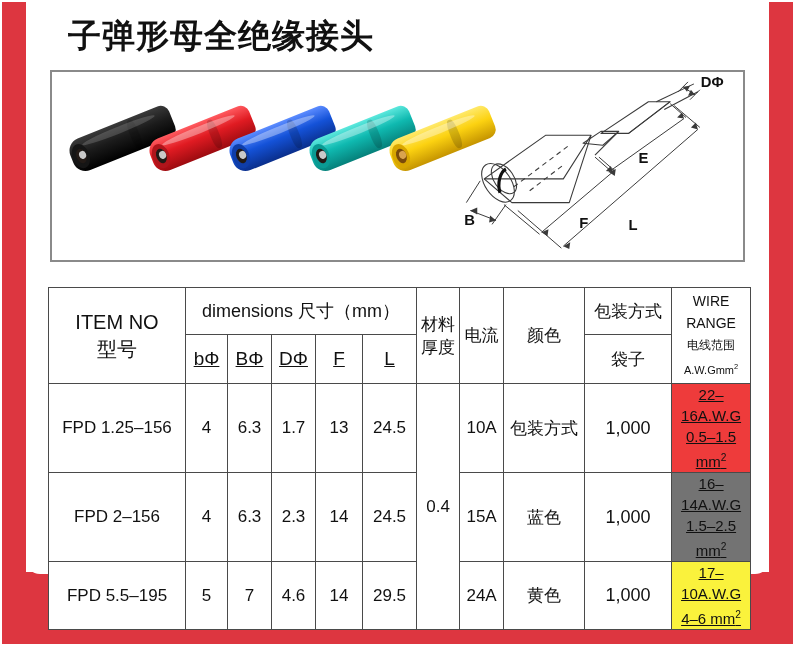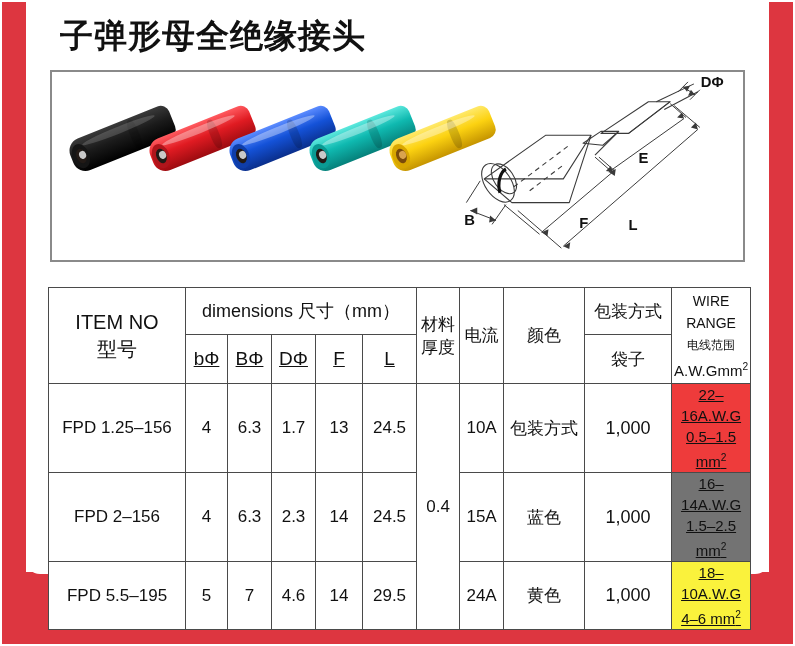--- a/index.html
+++ b/index.html
@@ -37,21 +37,21 @@
     width: 743px;
     height: 574px;
     background: #ffffff;
     border-bottom-left-radius: 14px;
     border-bottom-right-radius: 14px;
   }
 
   
   #page-title {
     position: absolute;
-    left: 60px;
+    left: 68px;
     top: 14px;
     font-size: 33px;
     font-weight: bold;
     color: #111111;
     letter-spacing: 1px;
     line-height: 44px;
     white-space: nowrap;
   }
 
   
@@ -158,21 +158,21 @@
     color: #111111;
     font-weight: normal;
     padding: 0;
   }
   .h-item      { font-size: 20px; line-height: 27px; }
   .h-dim       { font-size: 18px; line-height: 24px; height: 46px; }
   .h-sub       { font-size: 19px; height: 48px; text-decoration: underline; }
   .h-cjk       { font-size: 17px; line-height: 23px; }
   .h-wire      { font-size: 14px; line-height: 22px; }
   .h-wire .cjk { font-size: 12px; }
-  .h-wire .awg { font-size: 15px; }
+  .h-wire .awg { font-size: 11px; }
 
   .cell-model  { font-size: 17px; height: 50px; }
   .cell-num    { font-size: 17px; }
   .cell-cjk    { font-size: 17px; }
   .cell-pack   { font-size: 18px; font-weight: bold; }
   .cell-wire   { font-size: 15px; line-height: 21px; padding: 2px 0; text-decoration: underline; }
 
   .wire-red    { background: #ee3b3b; }
   .wire-blue   { background: #737373; }
   .wire-yellow { background: #faf23c; }
@@ -391,20 +391,20 @@
         <td class="cell-model">FPD 5.5–195</td>
         <td class="cell-num">5</td>
         <td class="cell-num">7</td>
         <td class="cell-num">4.6</td>
         <td class="cell-num">14</td>
         <td class="cell-num">29.5</td>
         <td class="cell-num">24A</td>
         <td class="cell-cjk">黄色</td>
         <td class="cell-pack">1,000</td>
         <td class="cell-wire wire-yellow">
-          <div>18–10A.W.G</div>
+          <div>17–10A.W.G</div>
           <div><span>4–6 mm</span><sup>2</sup></div>
         </td>
       </tr>
     </tbody>
   </table>
 
 </div>
 
 </body></html>

